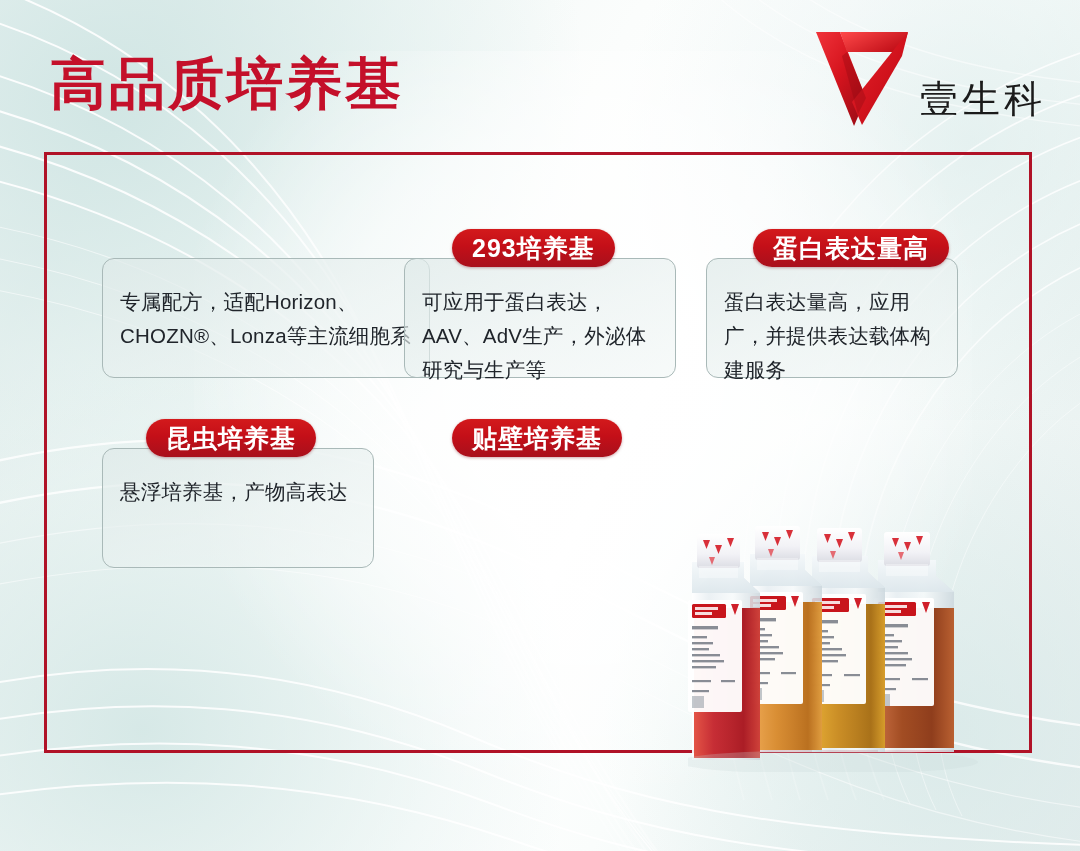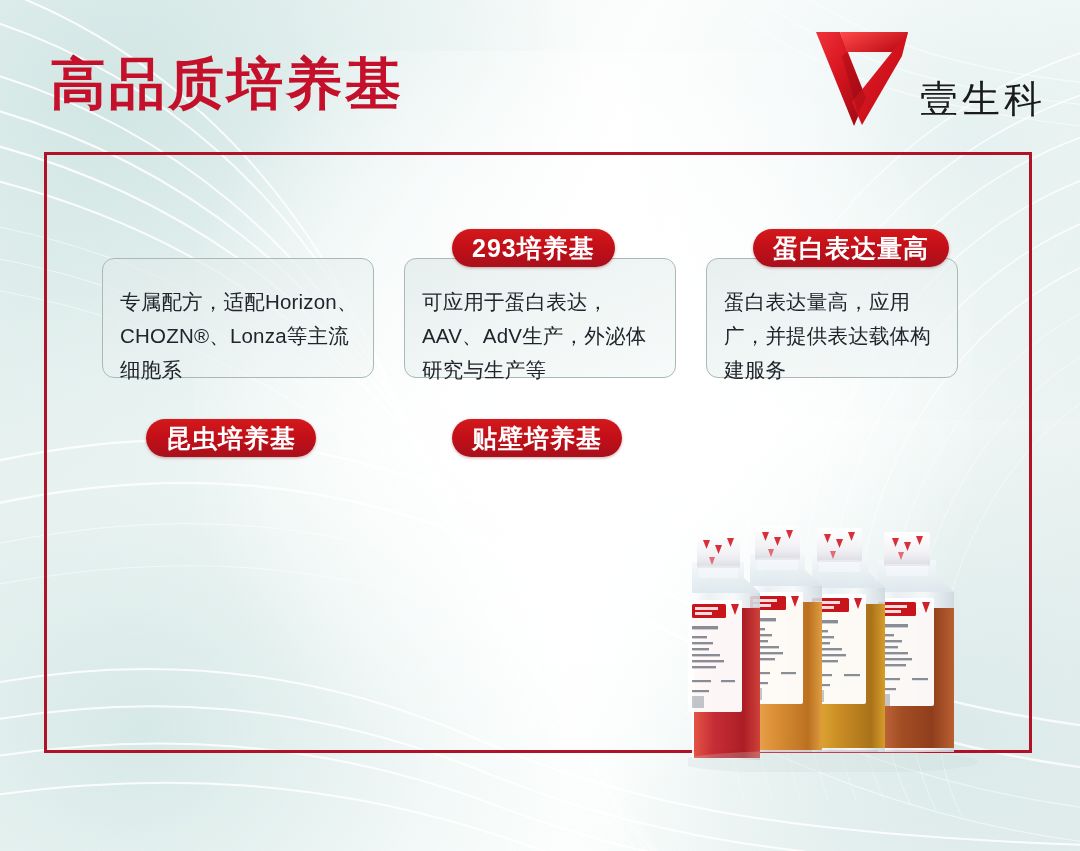--- a/index.html
+++ b/index.html
@@ -280,35 +280,38 @@
 
       <path d="M94,6 L88,30 L48,99 L38,76 Z" fill="url(#vg1)"></path>
 
       <path d="M33,26 L52,72 L44,88 L28,30 Z" fill="#8E0811" opacity="0.35"></path>
     </svg>
     <div class="brand-name">壹生科</div>
   </div>
 
   <div class="frame"></div>
 
-  <div class="card" style="left:102px; top:258px; width:272px; height:120px;">
+  <div class="card" style="left:102px; top:258px; width:328px; height:120px;">
     <div class="card-body">专属配方，适配Horizon、CHOZN®、Lonza等主流细胞系</div>
   </div>
 
   <div class="pill" style="left:452px; top:229px;">293培养基</div>
   <div class="card" style="left:404px; top:258px; width:272px; height:120px;padding-left:42px;">
     <div class="card-body">可应用于蛋白表达，AAV、AdV生产，外泌体研究与生产等</div>
   </div>
 
   <div class="pill" style="left:753px; top:229px;">蛋白表达量高</div>
   <div class="card" style="left:706px; top:258px; width:252px; height:120px;">
     <div class="card-body">蛋白表达量高，应用广，并提供表达载体构建服务</div>
   </div>
 
   <div class="pill" style="left:146px; top:419px;">昆虫培养基</div>
+  <div class="card" style="left:102px; top:448px; width:272px; height:120px;">
+    <div class="card-body">悬浮培养基，产物高表达</div>
+  </div>
 
   <div class="pill" style="left:452px; top:419px;">贴壁培养基</div>
 
   <div class="bottles">
     <svg viewBox="0 0 330 260">
       <defs>
         <linearGradient id="glass" x1="0" y1="0" x2="1" y2="0">
           <stop offset="0%" stop-color="#ffffff" stop-opacity="0.92"></stop>
           <stop offset="25%" stop-color="#e8eef2" stop-opacity="0.85"></stop>
           <stop offset="60%" stop-color="#f7fafb" stop-opacity="0.8"></stop>

